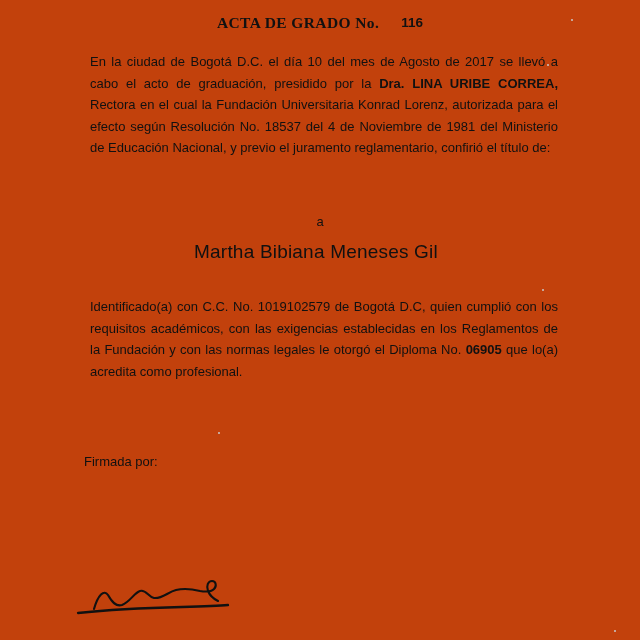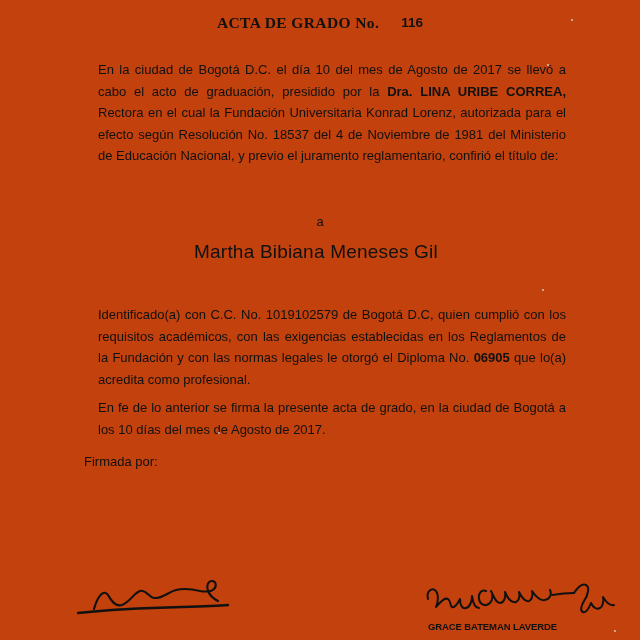--- a/index.html
+++ b/index.html
@@ -38,21 +38,21 @@
   }
   .doc-title .num {
     font-family: "Liberation Sans", sans-serif;
     font-size: 13.5px;
     font-weight: bold;
     letter-spacing: 0;
     margin-left: 22px;
     vertical-align: 1px;
   }
   p.para {
-    margin: 12px;
+    margin: 4px;
     text-align: justify;
     text-justify: inter-word;
     font-size: 13px;
     line-height: 21.5px;
     color: #111111;
   }
   b, .b {
     font-weight: bold;
   }
 
@@ -150,48 +150,36 @@
     <span>ACTA DE GRADO No.</span><span class="num">116</span>
   </div>
 
   <p class="para" id="para-intro"><span>En la ciudad de Bogotá D.C. el día 10 del mes de Agosto de 2017 se llevó a cabo el acto de graduación, presidido por la </span><b>Dra. LINA URIBE CORREA,</b><span> Rectora en el cual la Fundación Universitaria Konrad Lorenz, autorizada para el efecto según Resolución No. 18537 del 4 de Noviembre de 1981 del Ministerio de Educación Nacional, y previo el juramento reglamentario, confirió el título de:</span></p>
 
   <div class="degree-conn">a</div>
   <div class="graduate-name">Martha Bibiana Meneses Gil</div>
 
   <p class="para" id="para-ident"><span>Identificado(a) con C.C. No. 1019102579 de Bogotá D.C, quien cumplió con los requisitos académicos, con las exigencias establecidas en los Reglamentos de la Fundación y con las normas legales le otorgó el Diploma No. </span><b>06905</b><span>  que lo(a) acredita como profesional.</span></p>
 
-  <p class="para" id="para-close">En fe de lo anterior se firma la presente acta de grado, en la ciudad de Bogotá a los 10 días del mes de Agosto de 2017.</p>
 
   <div id="signed-by">Firmada por:</div>
 
   <div class="sig-area">
 
     <div class="sig-slot" id="sig-slot-1">
       <div class="sig-ink">
         <svg viewBox="0 0 175 58" preserveAspectRatio="none">
           <path d="M22 44 C26 30, 32 24, 36 30 C40 37, 44 42, 50 40 C58 37, 62 28, 68 26 C74 24, 76 32, 82 33 C90 34, 96 27, 104 25 C112 23, 120 24, 128 26 C134 27, 139 27, 142 24 C145 21, 144 16, 140 16 C136 16, 134 21, 136 26 C138 31, 142 34, 146 36" fill="none" stroke="#111111" stroke-width="2.1" stroke-linecap="round" stroke-linejoin="round"></path>
           <path d="M6 48 C34 45, 70 43, 110 42 C130 41.5, 146 41, 156 40" fill="none" stroke="#111111" stroke-width="2.3" stroke-linecap="round"></path>
         </svg>
       </div>
       <div class="sig-name">LINA URIBE CORREA</div>
     </div>
 
 
-    <div class="sig-slot" id="sig-slot-3">
-      <div class="sig-ink">
-        <svg viewBox="0 0 195 58" preserveAspectRatio="none">
-          <path d="M4 34 C2 26, 8 22, 12 26 C15 30, 14 38, 12 42 C16 38, 20 32, 24 34 C27 36, 26 41, 28 42 C31 43, 34 38, 36 34 C36 40, 38 44, 42 43 C46 42, 48 36, 48 31 C49 38, 51 43, 55 43" fill="none" stroke="#111111" stroke-width="2" stroke-linecap="round" stroke-linejoin="round"></path>
-          <path d="M62 26 C58 24, 54 28, 55 34 C56 40, 62 42, 66 38 C69 35, 69 29, 67 26 C70 32, 72 38, 76 38 C80 38, 82 32, 81 27 C84 34, 88 38, 92 37 C95 36, 96 31, 95 27 C98 33, 101 37, 105 36 C108 35, 109 30, 108 26 C112 32, 116 36, 121 35 C126 34, 128 29, 126 25" fill="none" stroke="#111111" stroke-width="2" stroke-linecap="round" stroke-linejoin="round"></path>
-          <path d="M128 30 C134 29, 142 28, 150 28" fill="none" stroke="#111111" stroke-width="1.9" stroke-linecap="round"></path>
-          <path d="M150 28 C154 22, 158 18, 162 20 C166 22, 164 30, 160 36 C157 41, 156 46, 159 47 C162 48, 165 43, 167 38 C169 42, 172 45, 176 43 C179 41, 180 36, 179 32 C182 37, 186 41, 190 40" fill="none" stroke="#111111" stroke-width="2" stroke-linecap="round" stroke-linejoin="round"></path>
-        </svg>
-      </div>
-      <div class="sig-name">GRACE BATEMAN LAVERDE</div>
-    </div>
 
   </div>
 
   <div class="speck" style="left:571px; top:19px;"></div>
   <div class="speck" style="left:547px; top:64px;"></div>
   <div class="speck" style="left:542px; top:289px;"></div>
   <div class="speck" style="left:218px; top:432px;"></div>
   <div class="speck" style="left:614px; top:630px;"></div>
 
 </div>

